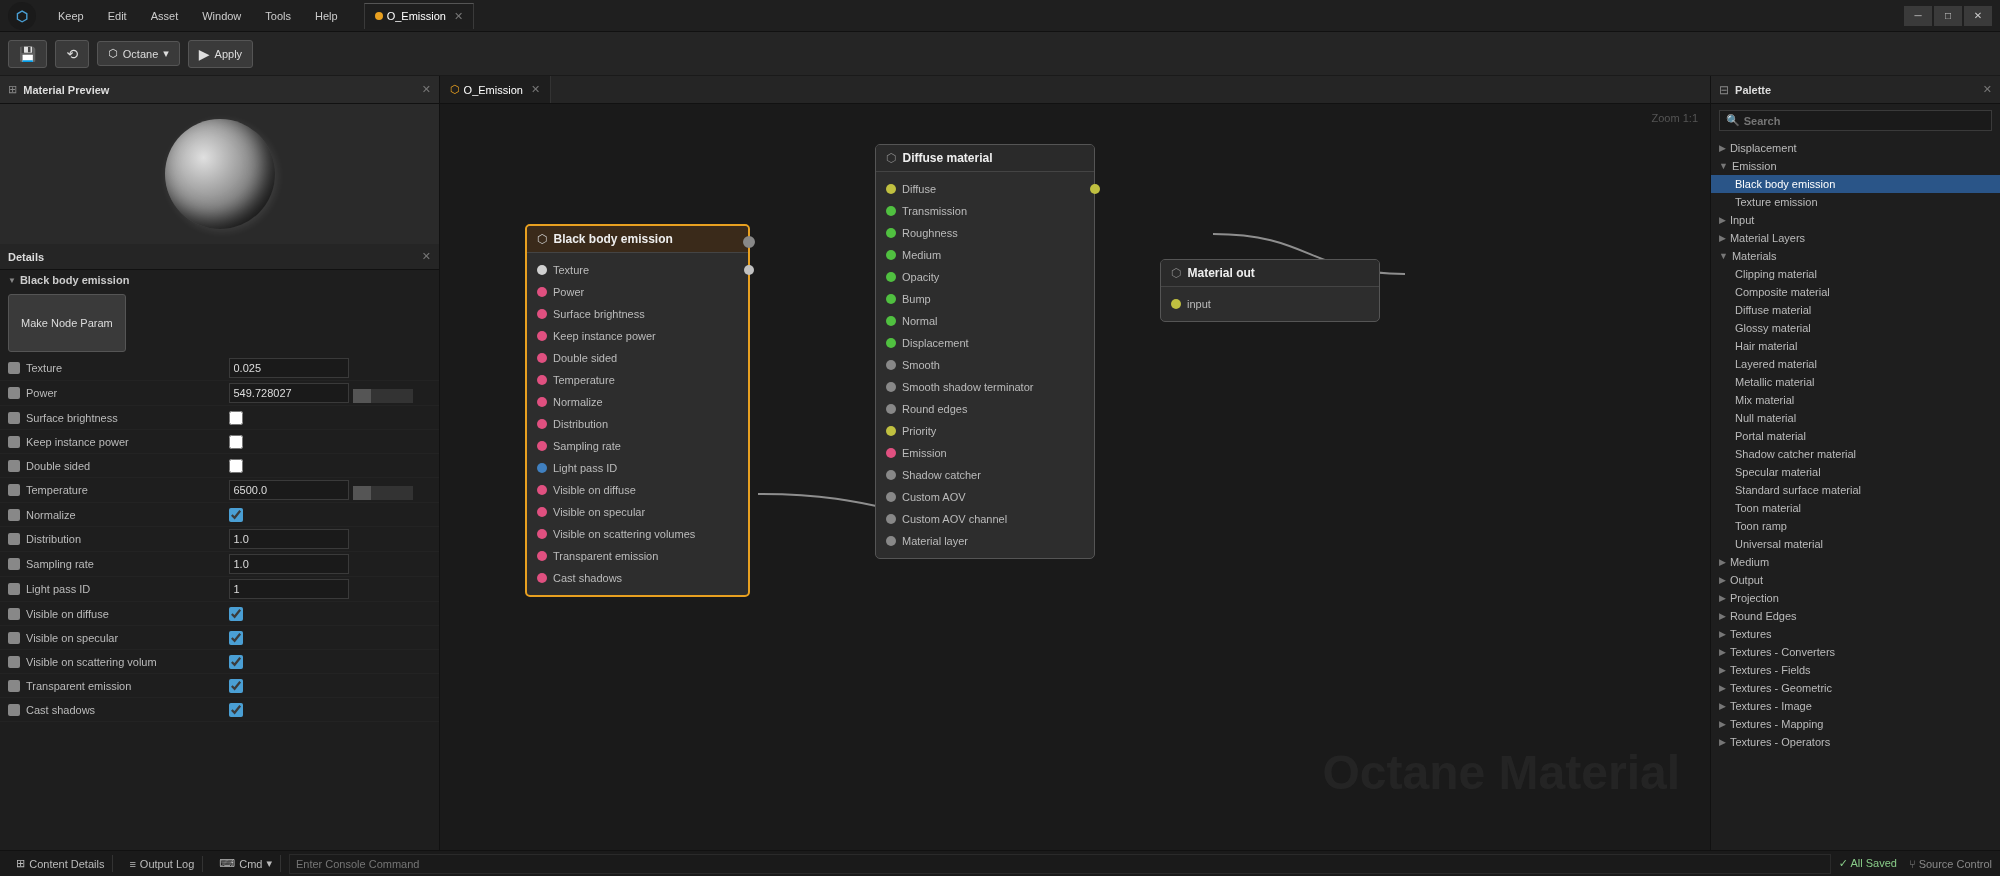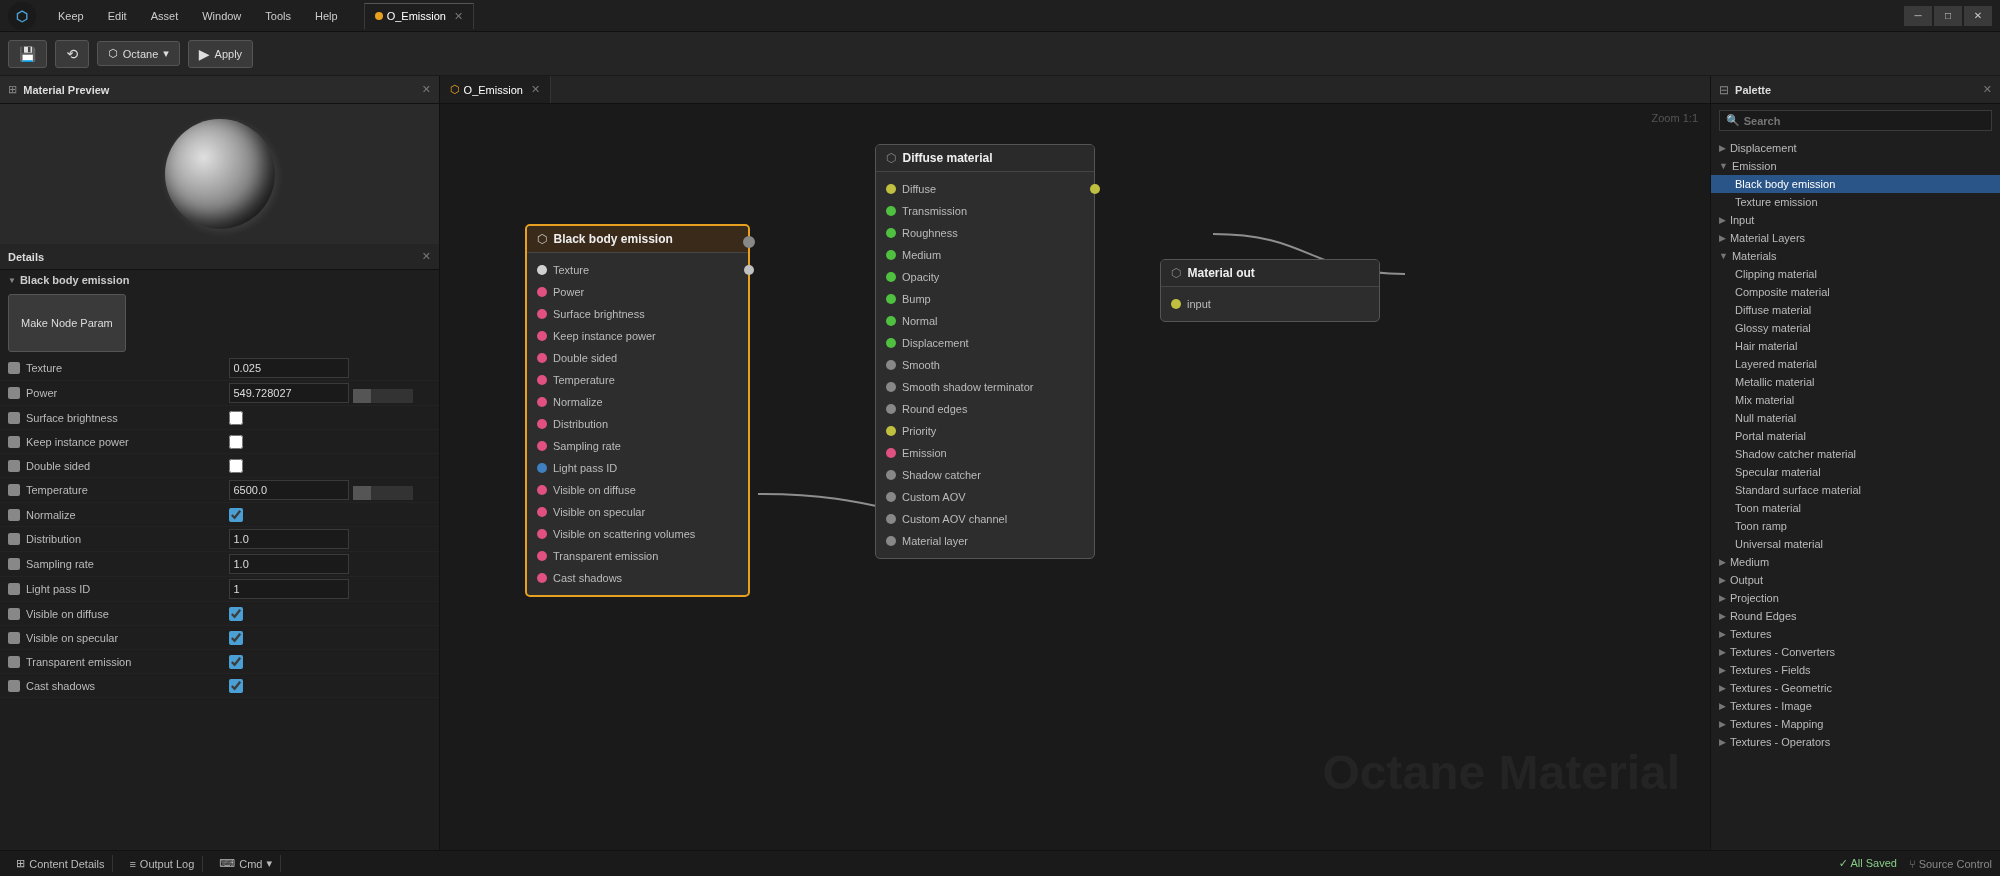--- a/index.html
+++ b/index.html
@@ -685,20 +685,27 @@
   </div>
           <div class="prop-row">
     <div class="prop-icon" style="background:#888;width:12px;height:12px;border-radius:2px;margin-right:6px;flex-shrink:0;"></div>
     <span class="prop-label">Visible on specular</span>
     <div class="prop-value">
               <input type="checkbox" class="prop-checkbox" checked="" style="">
             </div>
   </div>
           <div class="prop-row">
     <div class="prop-icon" style="background:#888;width:12px;height:12px;border-radius:2px;margin-right:6px;flex-shrink:0;"></div>
+    <span class="prop-label">Visible on scattering volum</span>
+    <div class="prop-value">
+              <input type="checkbox" class="prop-checkbox" checked="" style="">
+            </div>
+  </div>
+          <div class="prop-row">
+    <div class="prop-icon" style="background:#888;width:12px;height:12px;border-radius:2px;margin-right:6px;flex-shrink:0;"></div>
     <span class="prop-label">Transparent emission</span>
     <div class="prop-value">
               <input type="checkbox" class="prop-checkbox" checked="" style="">
             </div>
   </div>
           <div class="prop-row">
     <div class="prop-icon" style="background:#888;width:12px;height:12px;border-radius:2px;margin-right:6px;flex-shrink:0;"></div>
     <span class="prop-label">Cast shadows</span>
     <div class="prop-value">
               <input type="checkbox" class="prop-checkbox" checked="" style="">
@@ -998,17 +1005,18 @@
   </div>
   <div class="status-btn">
     <span>≡</span>
     <span>Output Log</span>
   </div>
   <div class="status-btn">
     <span>⌨</span>
     <span>Cmd</span>
     <span>▾</span>
   </div>
+  <input class="console-input" placeholder="Enter Console Command" style="">
   <div class="status-right">
     <span class="status-saved">✓ <span>All Saved</span></span>
     <span>⑂ <span>Source Control</span></span>
   </div>
 </div>
 
 </body></html>

